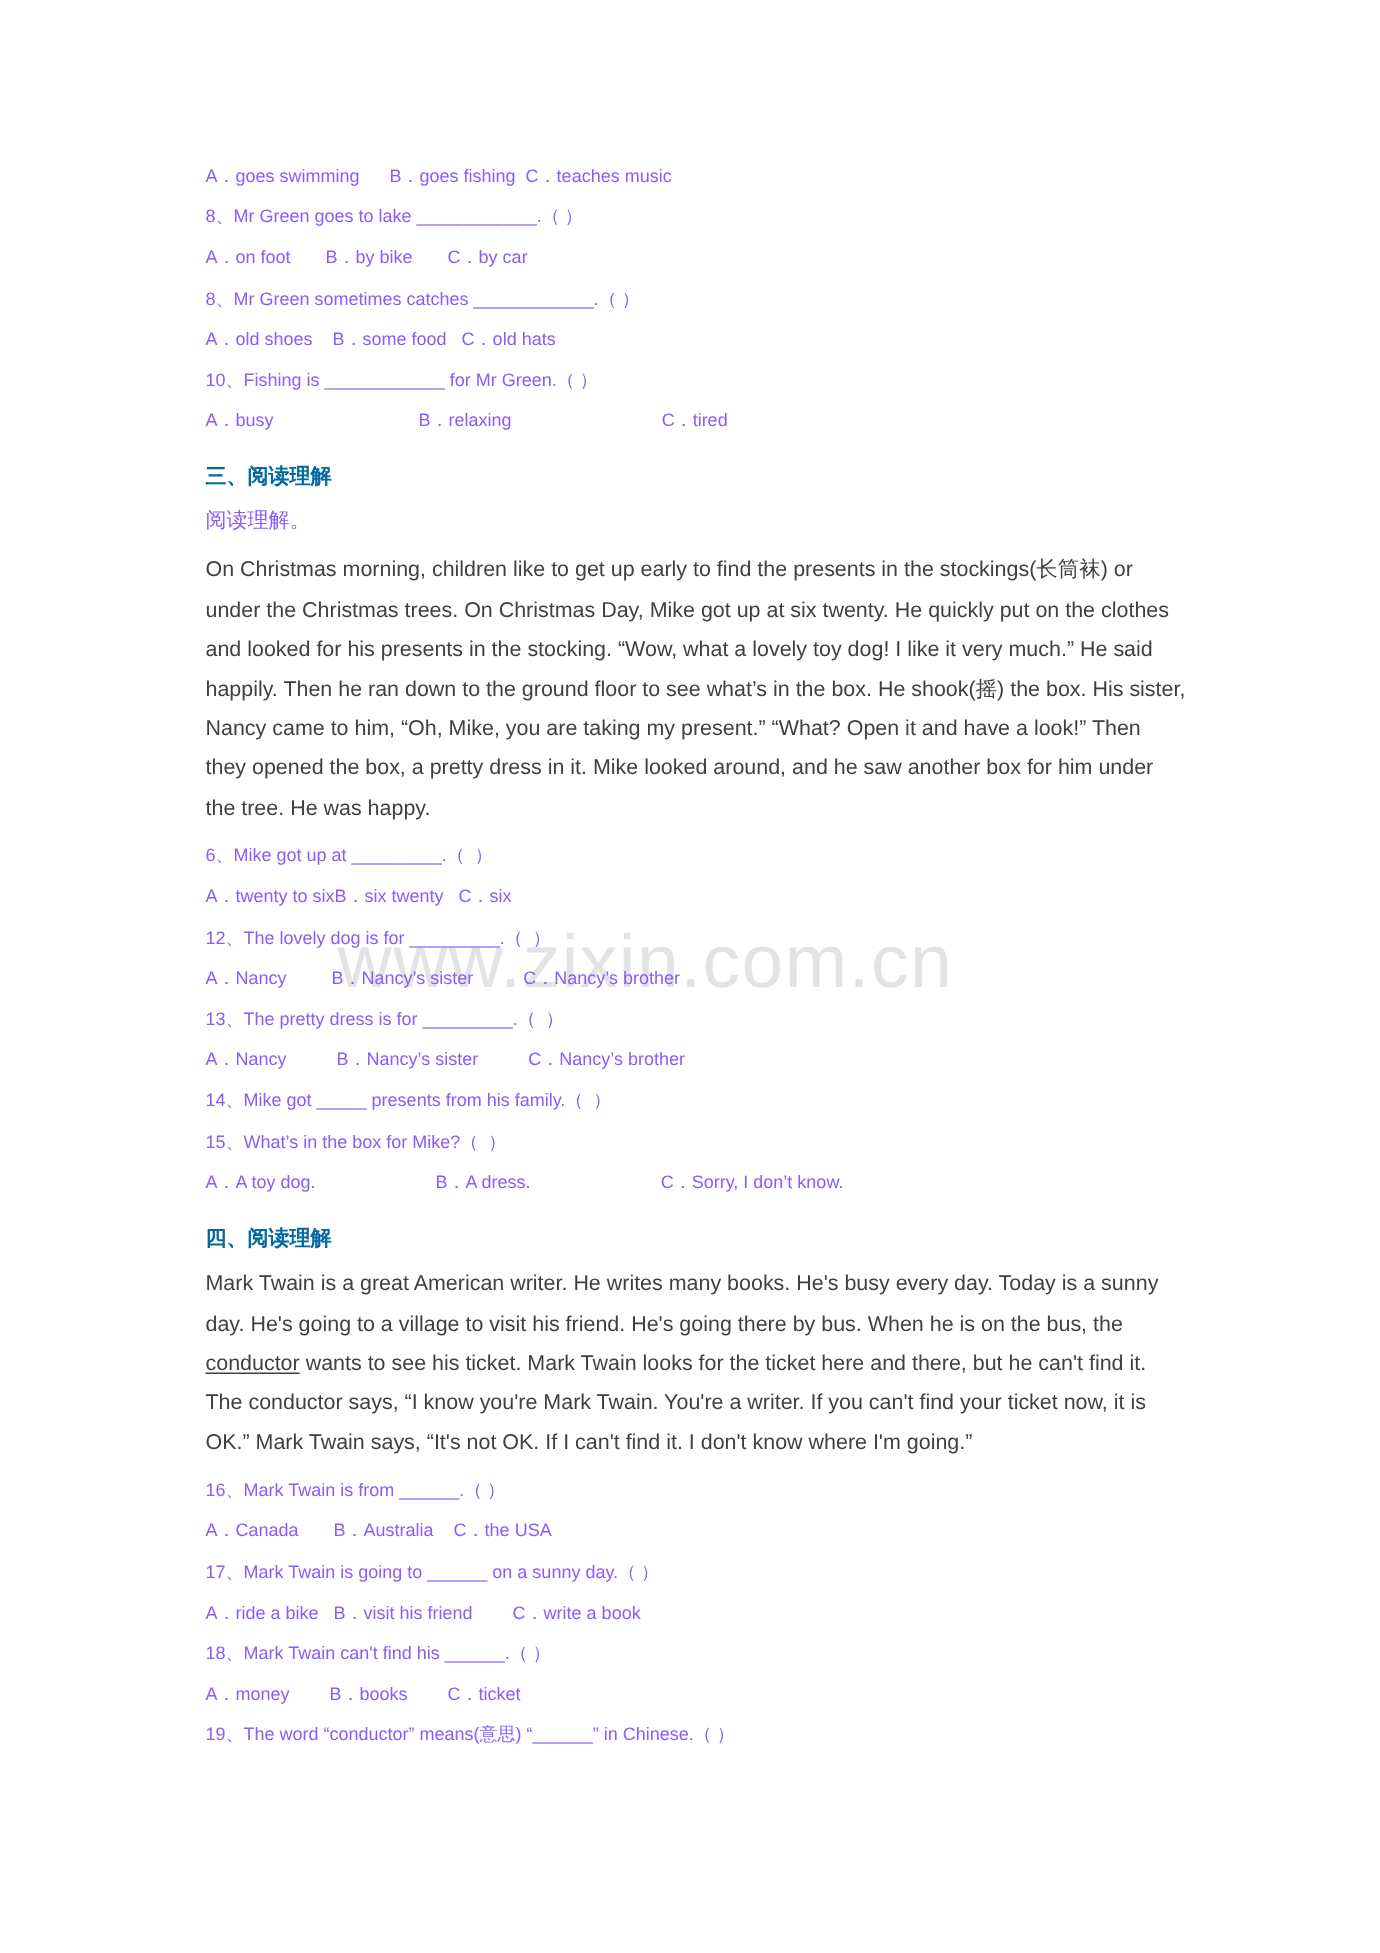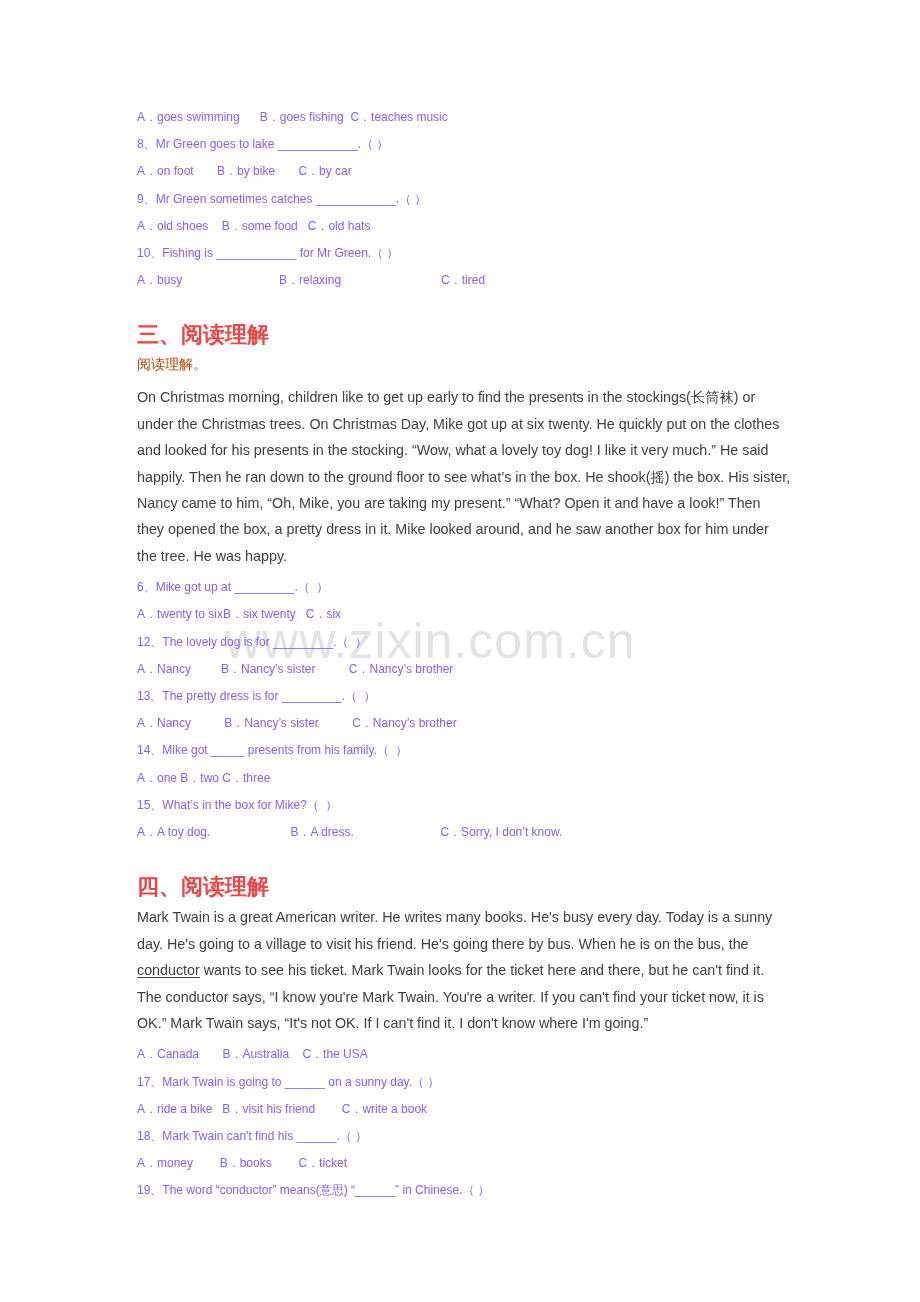--- a/index.html
+++ b/index.html
@@ -65,35 +65,35 @@
     position: relative;
     z-index: 10;
     text-align: left;
   }
 
   .para-blk { margin-top: 2px; }
 
   
   .heading {
     font-family: "DejaVu Sans", "Liberation Sans", sans-serif;
-    font-size: 22px;
+    font-size: 14px;
     font-weight: bold;
     line-height: 30px;
-    margin-top: 26px;
+    margin-top: 9px;
     margin-bottom: 2px;
-    color: #ef4444;
+    color: #0369a1;
     position: relative;
     z-index: 10;
   }
 
   .sub-cn {
     font-family: "DejaVu Serif", "Liberation Serif", serif;
     font-size: 14px;
     line-height: 25px;
-    color: #c2410c;
+    color: #8b5cf6;
     position: relative;
     z-index: 10;
   }
 
   .cjk {
     font-family: "DejaVu Sans", "Liberation Sans", sans-serif;
   }
 
   u.term { text-underline-offset: 2px; }
 
@@ -105,21 +105,21 @@
 <div class="page">
 
   <div class="watermark">www.zixin.com.cn</div>
 
   <div class="content">
 
     <div>
       <div class="line">A．goes swimming      B．goes fishing  C．teaches music</div>
       <div class="line">8、Mr Green goes to lake ____________.（ ）</div>
       <div class="line">A．on foot       B．by bike       C．by car</div>
-      <div class="line">9、Mr Green sometimes catches ____________.（ ）</div>
+      <div class="line">8、Mr Green sometimes catches ____________.（ ）</div>
       <div class="line">A．old shoes    B．some food   C．old hats</div>
       <div class="line">10、Fishing is ____________ for Mr Green.（ ）</div>
       <div class="line">A．busy                             B．relaxing                              C．tired</div>
     </div>
 
     <div class="heading cjk">三、阅读理解</div>
 
     <div class="sub-cn">阅读理解。</div>
 
     <div class="spacer-sm"></div>
@@ -129,32 +129,32 @@
     <div class="spacer-sm"></div>
 
     <div>
       <div class="line">6、Mike got up at _________.（  ）</div>
       <div class="line">A．twenty to sixB．six twenty   C．six</div>
       <div class="line">12、The lovely dog is for _________.（  ）</div>
       <div class="line">A．Nancy         B．Nancy’s sister          C．Nancy’s brother</div>
       <div class="line">13、The pretty dress is for _________.（  ）</div>
       <div class="line">A．Nancy          B．Nancy’s sister          C．Nancy’s brother</div>
       <div class="line">14、Mike got _____ presents from his family.（  ）</div>
-      <div class="line">A．one B．two C．three</div>
       <div class="line">15、What’s in the box for Mike?（  ）</div>
       <div class="line">A．A toy dog.                        B．A dress.                          C．Sorry, I don’t know.</div>
     </div>
 
     <div class="heading cjk">四、阅读理解</div>
 
     <div class="para"><span>Mark Twain is a great American writer. He writes many books. He's busy every day. Today is a sunny day. He's going to a village to visit his friend. He's going there by bus. When he is on the bus, the </span><u class="term">conductor</u><span> wants to see his ticket. Mark Twain looks for the ticket here and there, but he can't find it. The conductor says, “I know you're Mark Twain. You're a writer. If you can't find your ticket now, it is OK.” Mark Twain says, “It's not OK. If I can't find it. I don't know where I'm going.”</span></div>
 
     <div class="spacer-sm"></div>
 
     <div>
+      <div class="line">16、Mark Twain is from ______.（ ）</div>
       <div class="line">A．Canada       B．Australia    C．the USA</div>
       <div class="line">17、Mark Twain is going to ______ on a sunny day.（ ）</div>
       <div class="line">A．ride a bike   B．visit his friend        C．write a book</div>
       <div class="line">18、Mark Twain can't find his ______.（ ）</div>
       <div class="line">A．money        B．books        C．ticket</div>
       <div class="line">19、The word “conductor” means(意思) “______” in Chinese.（ ）</div>
     </div>
 
   </div>
 </div>

